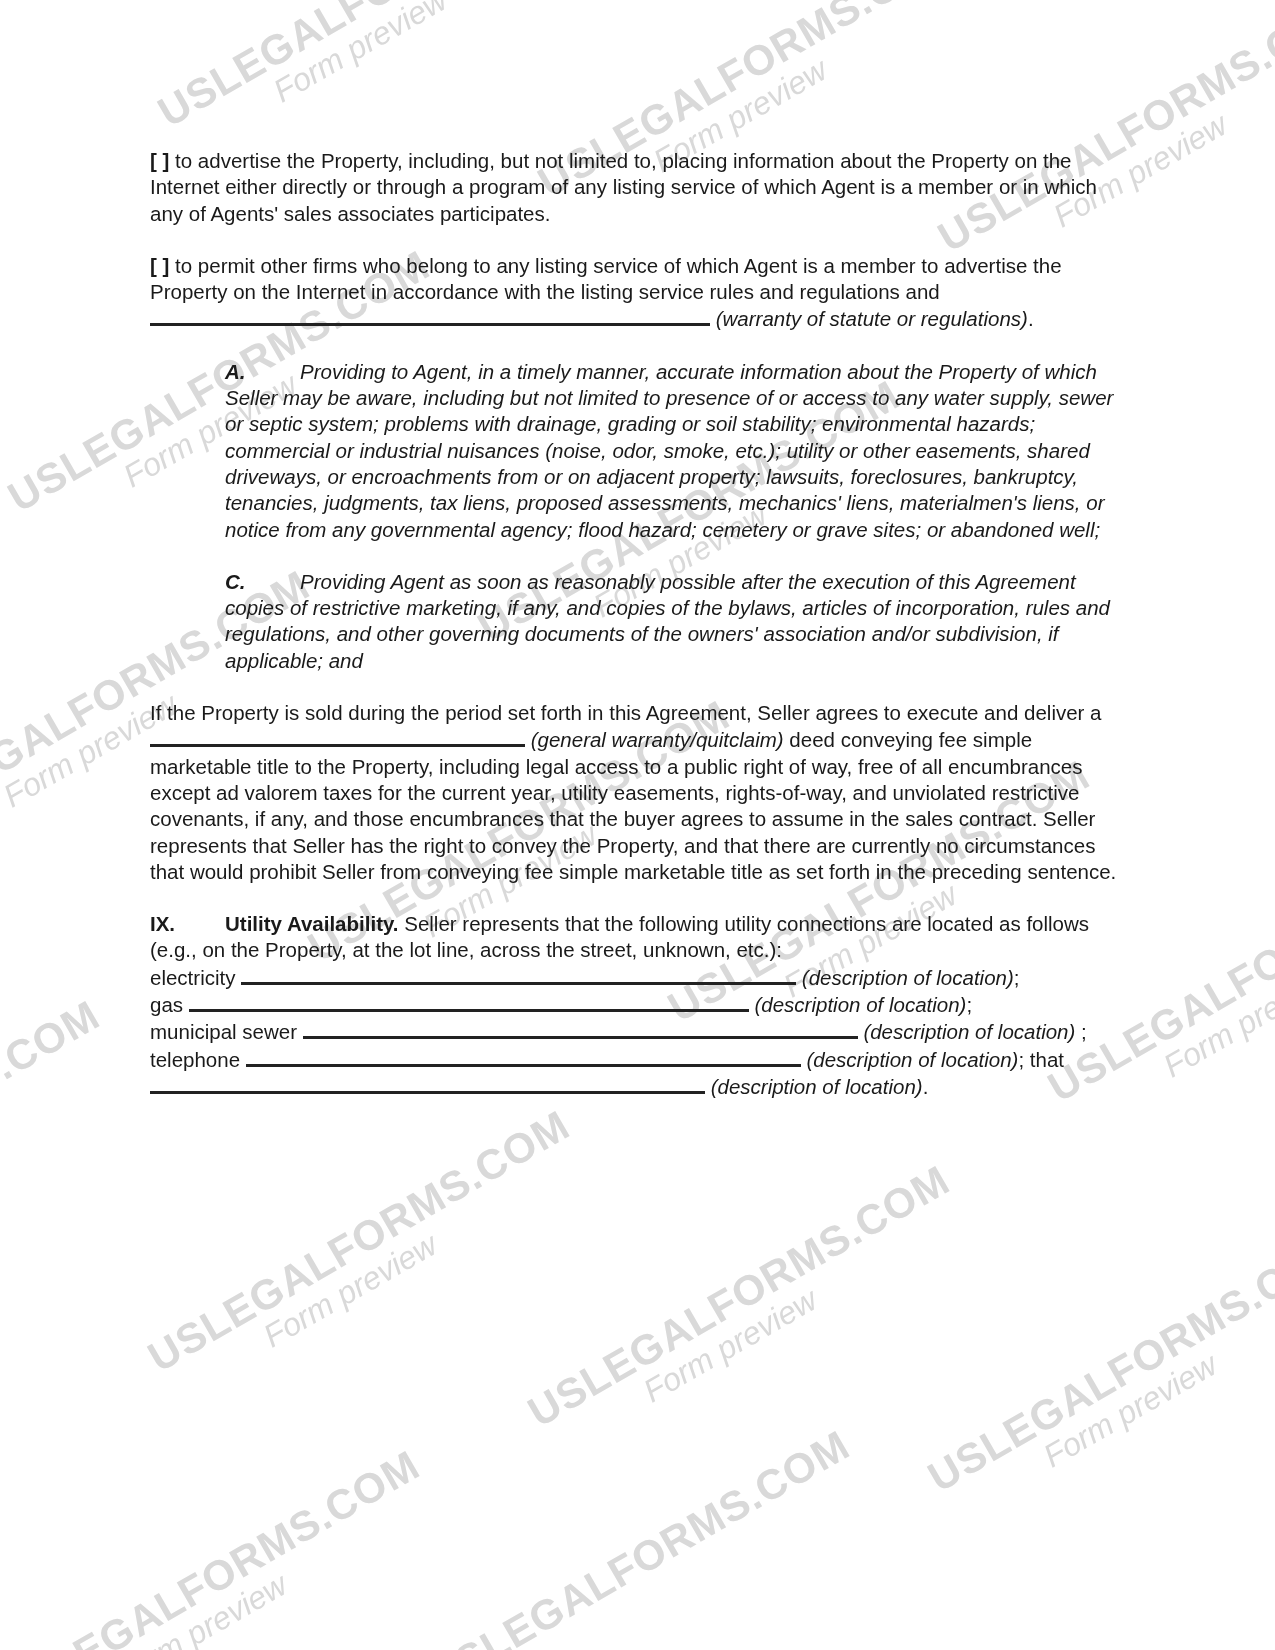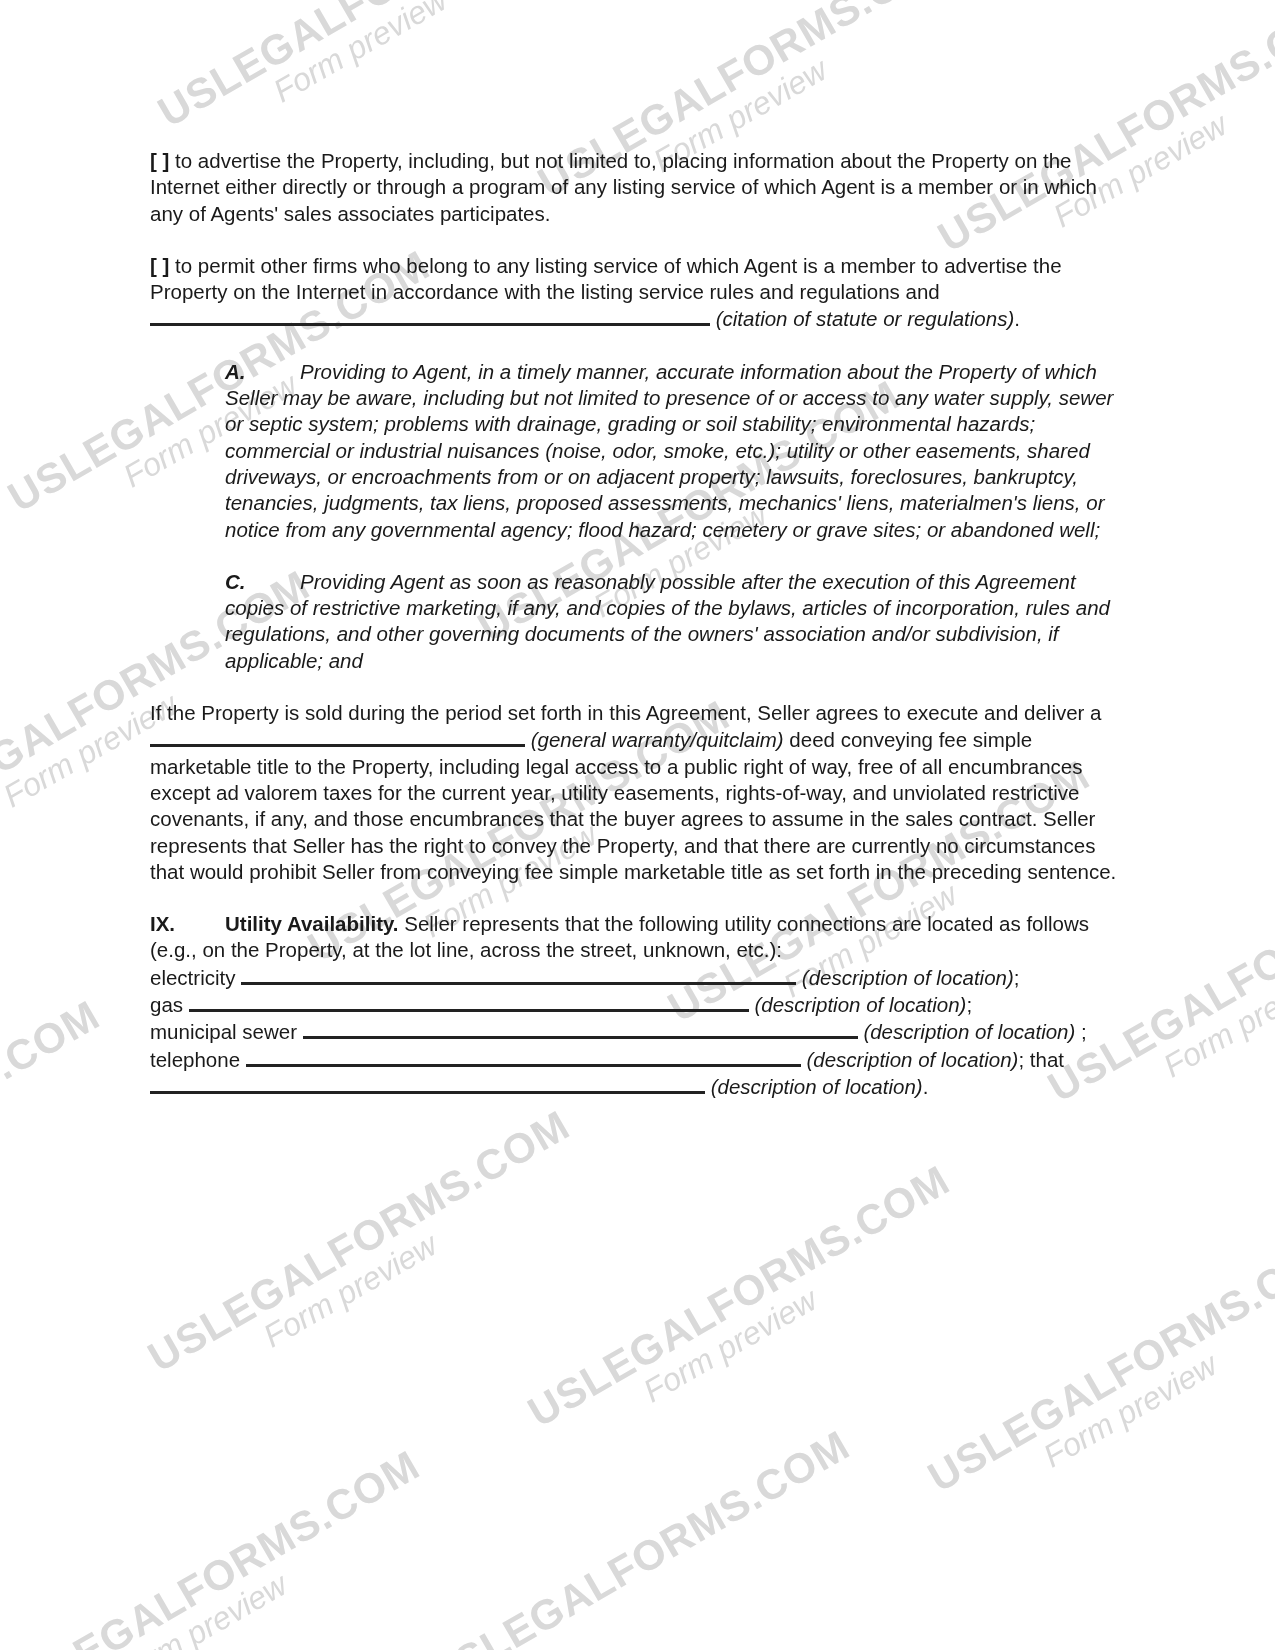--- a/index.html
+++ b/index.html
@@ -86,21 +86,21 @@
 
   <p class="para">
     <span class="b">[   ]</span>
     <span>to advertise the Property, including, but not limited to, placing information about the Property on the Internet either directly or through a program of any listing service of which Agent is a member or in which any of Agents' sales associates participates.</span>
   </p>
 
   <p class="para">
     <span class="b">[   ]</span>
     <span>to permit other firms who belong to any listing service of which Agent is a member to advertise the Property on the Internet in accordance with the listing service rules and regulations and</span>
     <span class="blank" style="width:560px;"></span>
-    <span class="i">(citation of statute or regulations)</span><span>.</span>
+    <span class="i">(warranty of statute or regulations)</span><span>.</span>
   </p>
 
 
   <p class="sub">
     <span class="b tab" style="width:75px;">A.</span><span>Providing to Agent, in a timely manner, accurate information about the Property of which Seller may be aware, including but not limited to presence of or access to any water supply, sewer or septic system; problems with drainage, grading or soil stability; environmental hazards; commercial or industrial nuisances (noise, odor, smoke, etc.); utility or other easements, shared driveways, or encroachments from or on adjacent property; lawsuits, foreclosures, bankruptcy, tenancies, judgments, tax liens, proposed assessments, mechanics' liens, materialmen's liens, or notice from any governmental agency; flood hazard; cemetery or grave sites; or abandoned well;</span>
   </p>
   <p class="sub">
     <span class="b tab" style="width:75px;">C.</span><span>Providing Agent as soon as reasonably possible after the execution of this Agreement copies of restrictive marketing, if any, and copies of the bylaws, articles of incorporation, rules and regulations, and other governing documents of the owners' association and/or subdivision, if applicable; and</span>
   </p>
 

